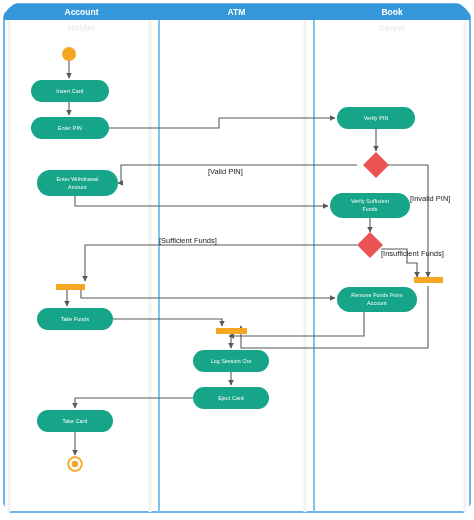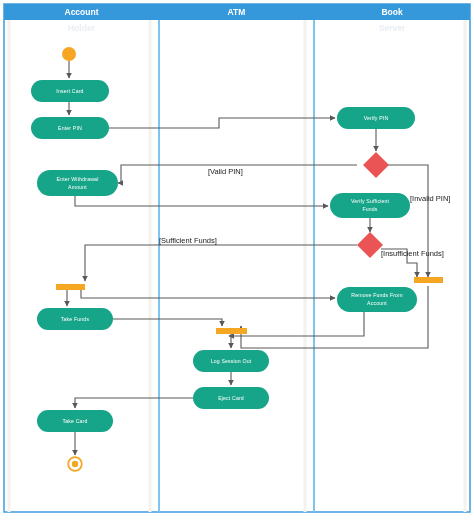--- a/index.html
+++ b/index.html
@@ -9,20 +9,21 @@
   }
   body {
     font-family: "Liberation Sans", sans-serif;
   }
   #canvas {
     position: relative;
     width: 474px;
     height: 520px;
     background: #ffffff;
     overflow: hidden;
+    border-radius: 29px;
   }
   #diagram-svg {
     position: absolute;
     left: 0;
     top: 0;
     width: 474px;
     height: 520px;
   }
   .node-label {
     font-size: 5.2px;

